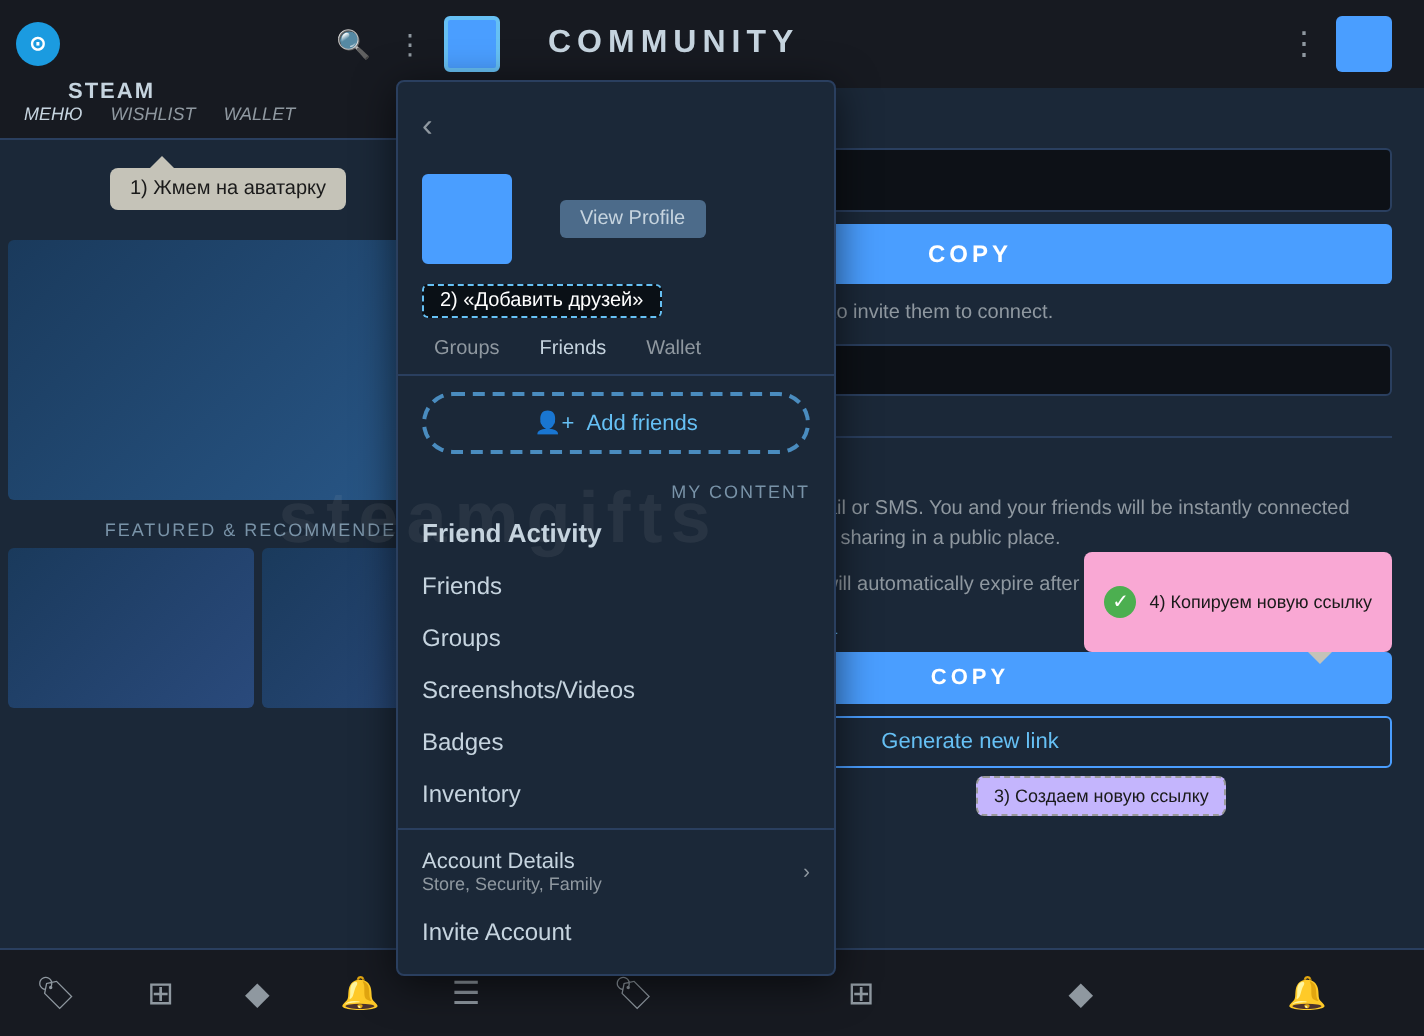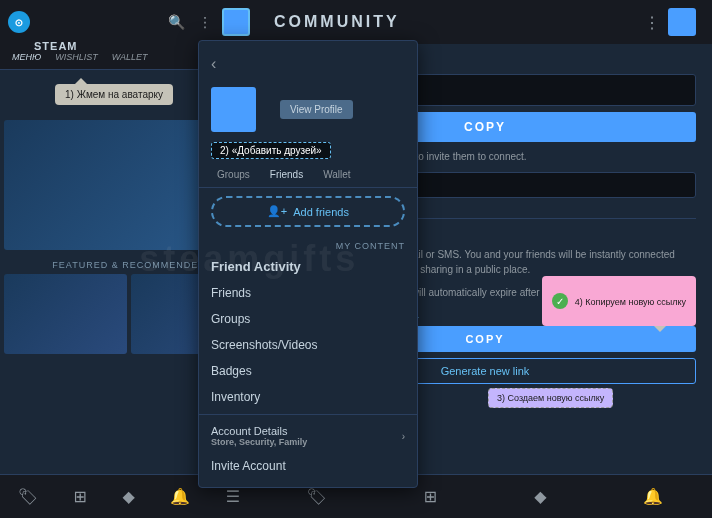--- a/index.html
+++ b/index.html
@@ -645,21 +645,21 @@
       <div class="menu-item">
         <span>Badges</span>
       </div>
       <div class="menu-item">
         <span>Inventory</span>
       </div>
       <div class="menu-divider"></div>
       <div class="menu-item">
         <div>
           <div style="font-size:11px; color:#c6d4df;">Account Details</div>
-          <div style="font-size:9px; color:#8f98a0;font-weight:bold;">Store, Security, Family</div>
+          <div style="font-size:9px; color:#8f98a0;">Store, Security, Family</div>
         </div>
         <span class="menu-item-arrow">›</span>
       </div>
       <div class="menu-item">
         <span>Invite Account</span>
       </div>
     </div>
   </div>
 
   <div class="right-panel">

